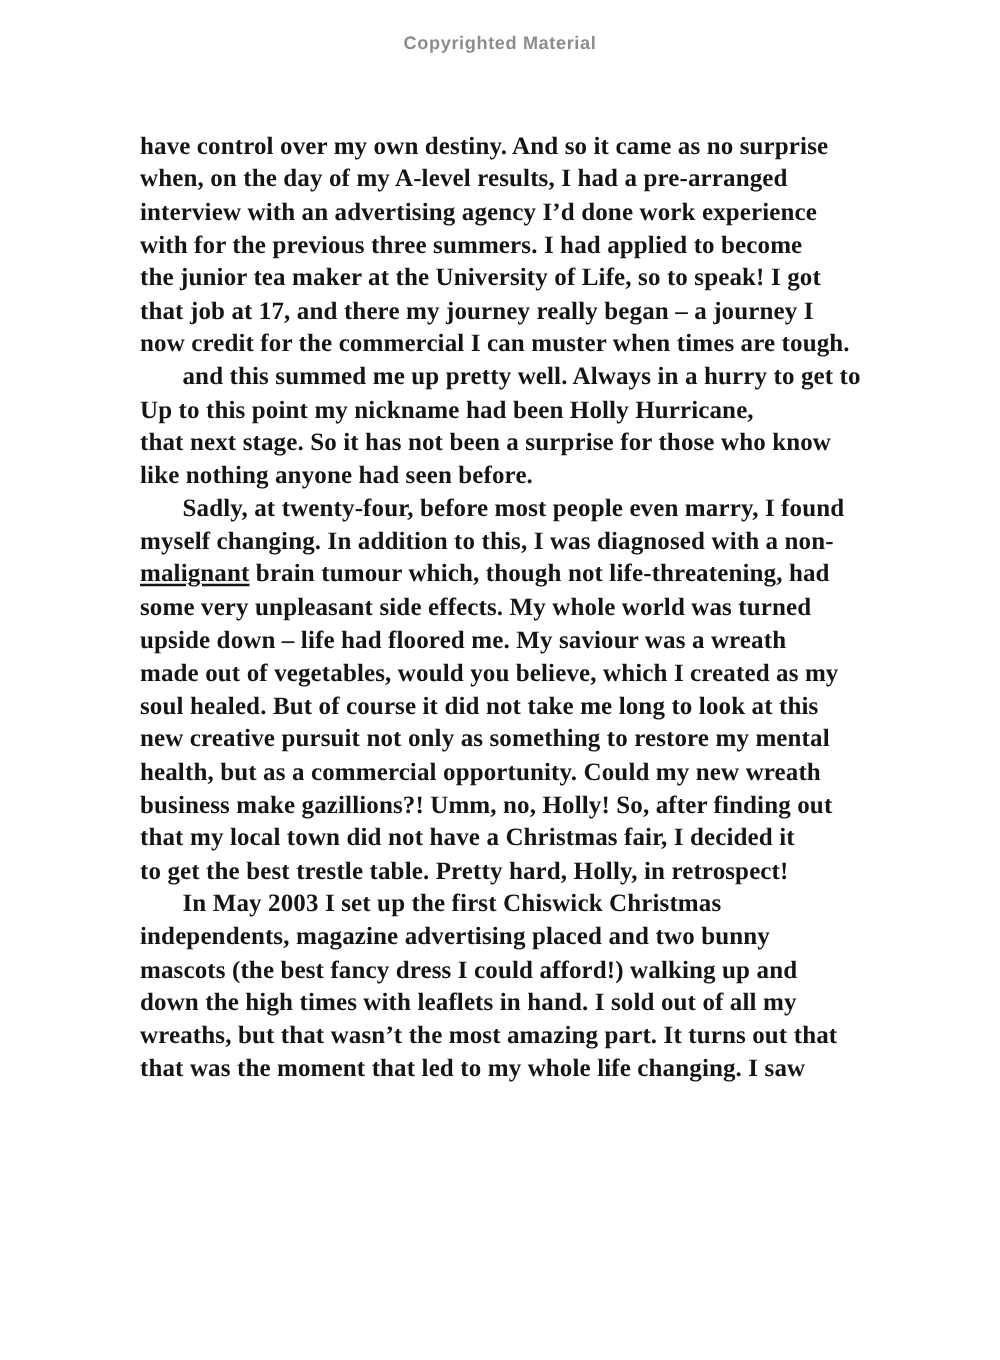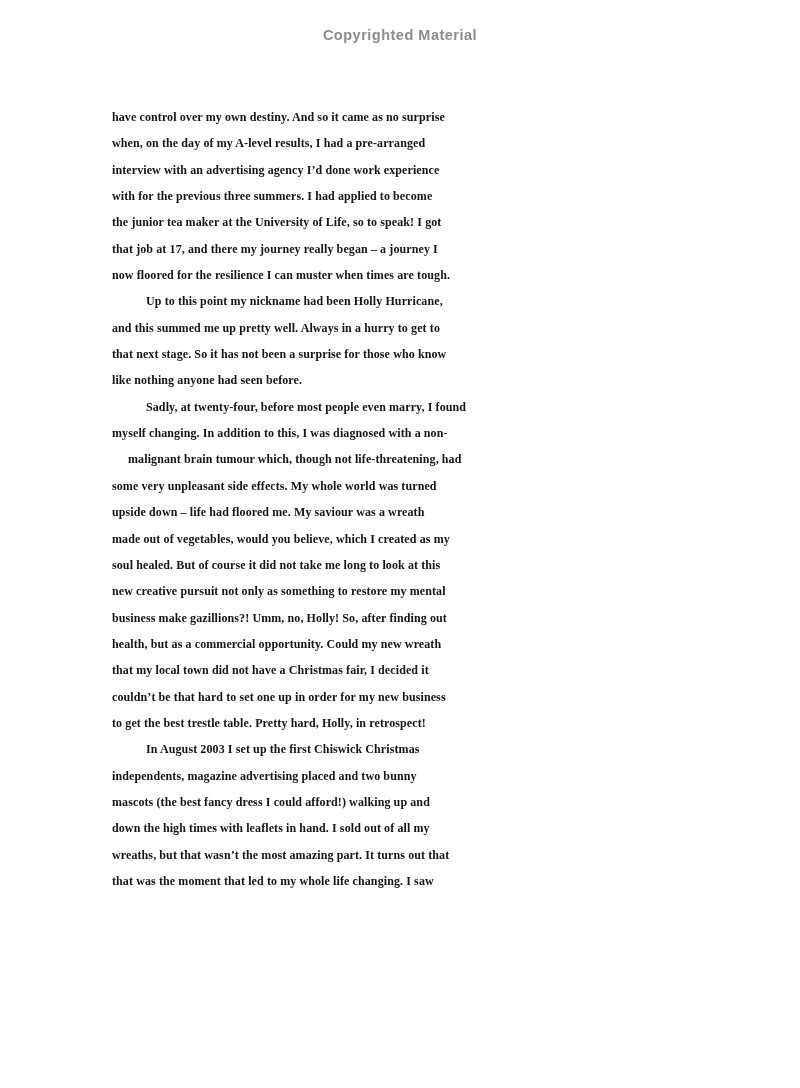--- a/index.html
+++ b/index.html
@@ -28,33 +28,33 @@
   }
   .watermark-top { top: 27px; }
   .watermark-bottom { top: 1044px; }
 
   .text-block {
     position: absolute;
     left: 112px;
     top: 104px;
     width: 585px;
     color: #171513;
-    font-size: 12px;
+    font-size: 20px;
     line-height: 26.35px;
     font-weight: 700;
     letter-spacing: 0.1px;
   }
   .para { margin: 0; }
   .line { white-space: nowrap; }
   
   .para.indented .line:first-child { text-indent: 34px; }
 
   .underlined {
+    text-decoration: underline;
     text-underline-offset: 2px;
-    margin-left: 16px;
   }
 
   .running-footer {
     position: absolute;
     top: 1001px;
     left: 0;
     width: 100%;
     text-align: left;
     font-family: "Liberation Sans", sans-serif;
     font-weight: 700;
@@ -79,48 +79,47 @@
 
   <main class="text-block">
 
     <div class="para">
       <div class="line">have control over my own destiny. And so it came as no surprise</div>
       <div class="line">when, on the day of my A-level results, I had a pre-arranged</div>
       <div class="line">interview with an advertising agency I’d done work experience</div>
       <div class="line">with for the previous three summers. I had applied to become</div>
       <div class="line">the junior tea maker at the University of Life, so to speak! I got</div>
       <div class="line">that job at 17, and there my journey really began – a journey I</div>
-      <div class="line">now floored for the resilience I can muster when times are tough.</div>
+      <div class="line">now credit for the commercial I can muster when times are tough.</div>
     </div>
 
     <div class="para indented">
+      <div class="line">and this summed me up pretty well. Always in a hurry to get to</div>
       <div class="line">Up to this point my nickname had been Holly Hurricane,</div>
-      <div class="line">and this summed me up pretty well. Always in a hurry to get to</div>
       <div class="line">that next stage. So it has not been a surprise for those who know</div>
       <div class="line">like nothing anyone had seen before.</div>
     </div>
 
     <div class="para indented">
       <div class="line">Sadly, at twenty-four, before most people even marry, I found</div>
       <div class="line">myself changing. In addition to this, I was diagnosed with a non-</div>
       <div class="line"><span class="underlined">malignant</span><span> brain tumour which, though not life-threatening, had</span></div>
       <div class="line">some very unpleasant side effects. My whole world was turned</div>
       <div class="line">upside down – life had floored me. My saviour was a wreath</div>
       <div class="line">made out of vegetables, would you believe, which I created as my</div>
       <div class="line">soul healed. But of course it did not take me long to look at this</div>
       <div class="line">new creative pursuit not only as something to restore my mental</div>
+      <div class="line">health, but as a commercial opportunity. Could my new wreath</div>
       <div class="line">business make gazillions?! Umm, no, Holly! So, after finding out</div>
-      <div class="line">health, but as a commercial opportunity. Could my new wreath</div>
       <div class="line">that my local town did not have a Christmas fair, I decided it</div>
-      <div class="line">couldn’t be that hard to set one up in order for my new business</div>
       <div class="line">to get the best trestle table. Pretty hard, Holly, in retrospect!</div>
     </div>
 
     <div class="para indented">
-      <div class="line">In August 2003 I set up the first Chiswick Christmas</div>
+      <div class="line">In May 2003 I set up the first Chiswick Christmas</div>
       <div class="line">independents, magazine advertising placed and two bunny</div>
       <div class="line">mascots (the best fancy dress I could afford!) walking up and</div>
       <div class="line">down the high times with leaflets in hand. I sold out of all my</div>
       <div class="line">wreaths, but that wasn’t the most amazing part. It turns out that</div>
       <div class="line">that was the moment that led to my whole life changing. I saw</div>
     </div>
 
   </main>
 
   <div class="running-footer">

